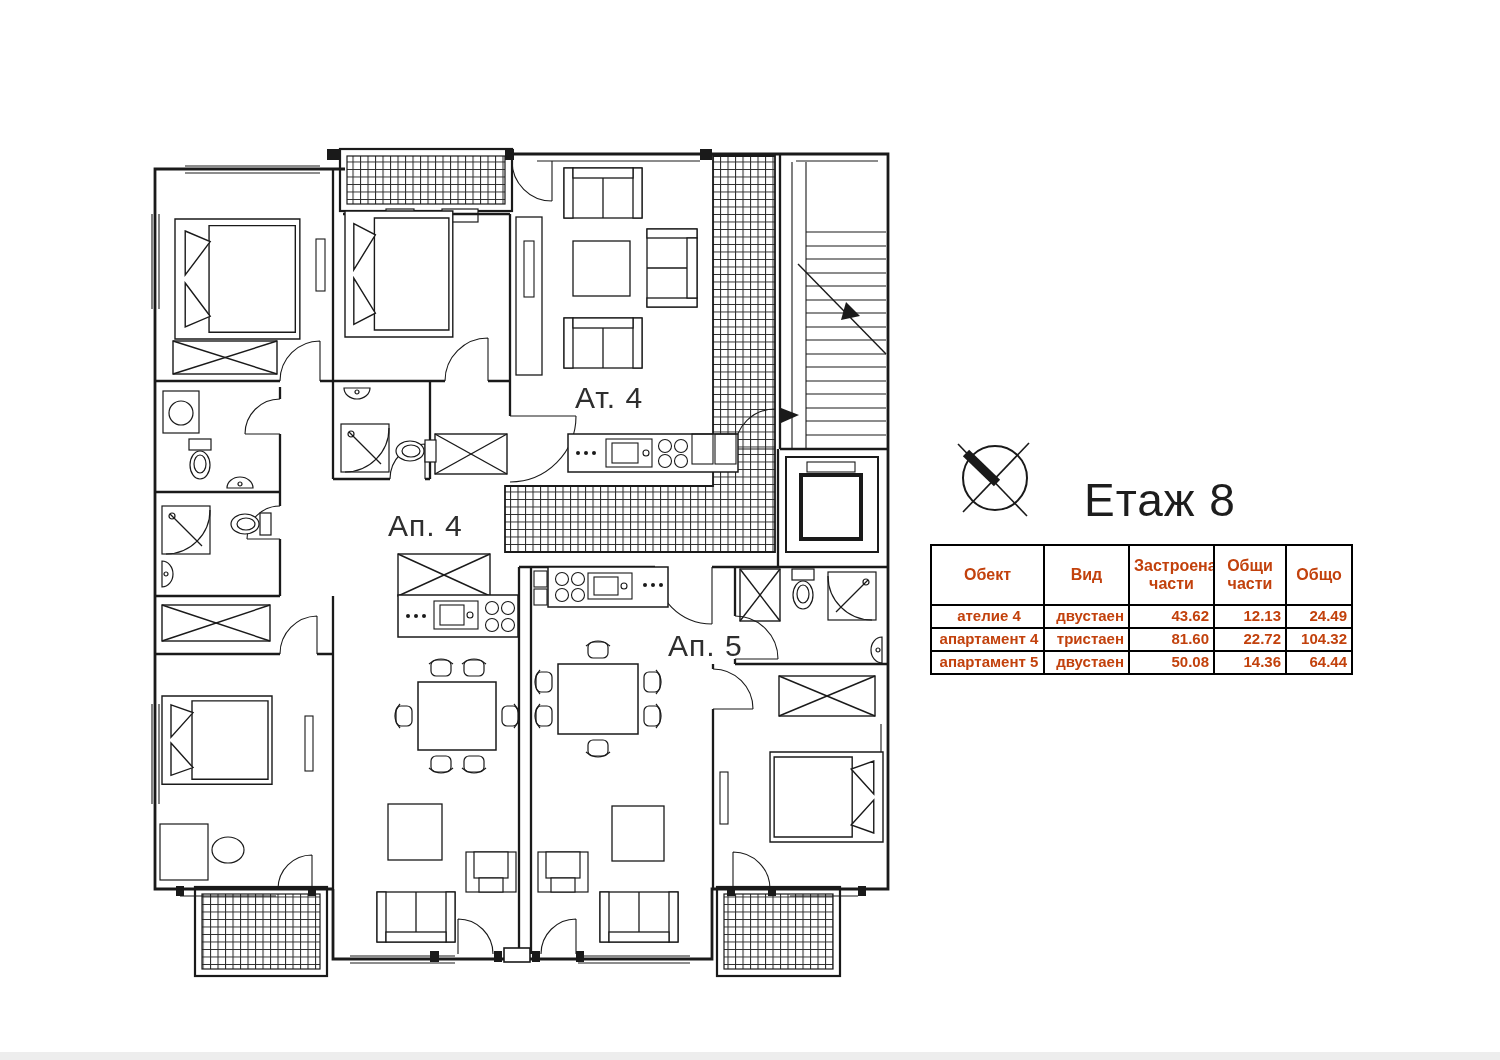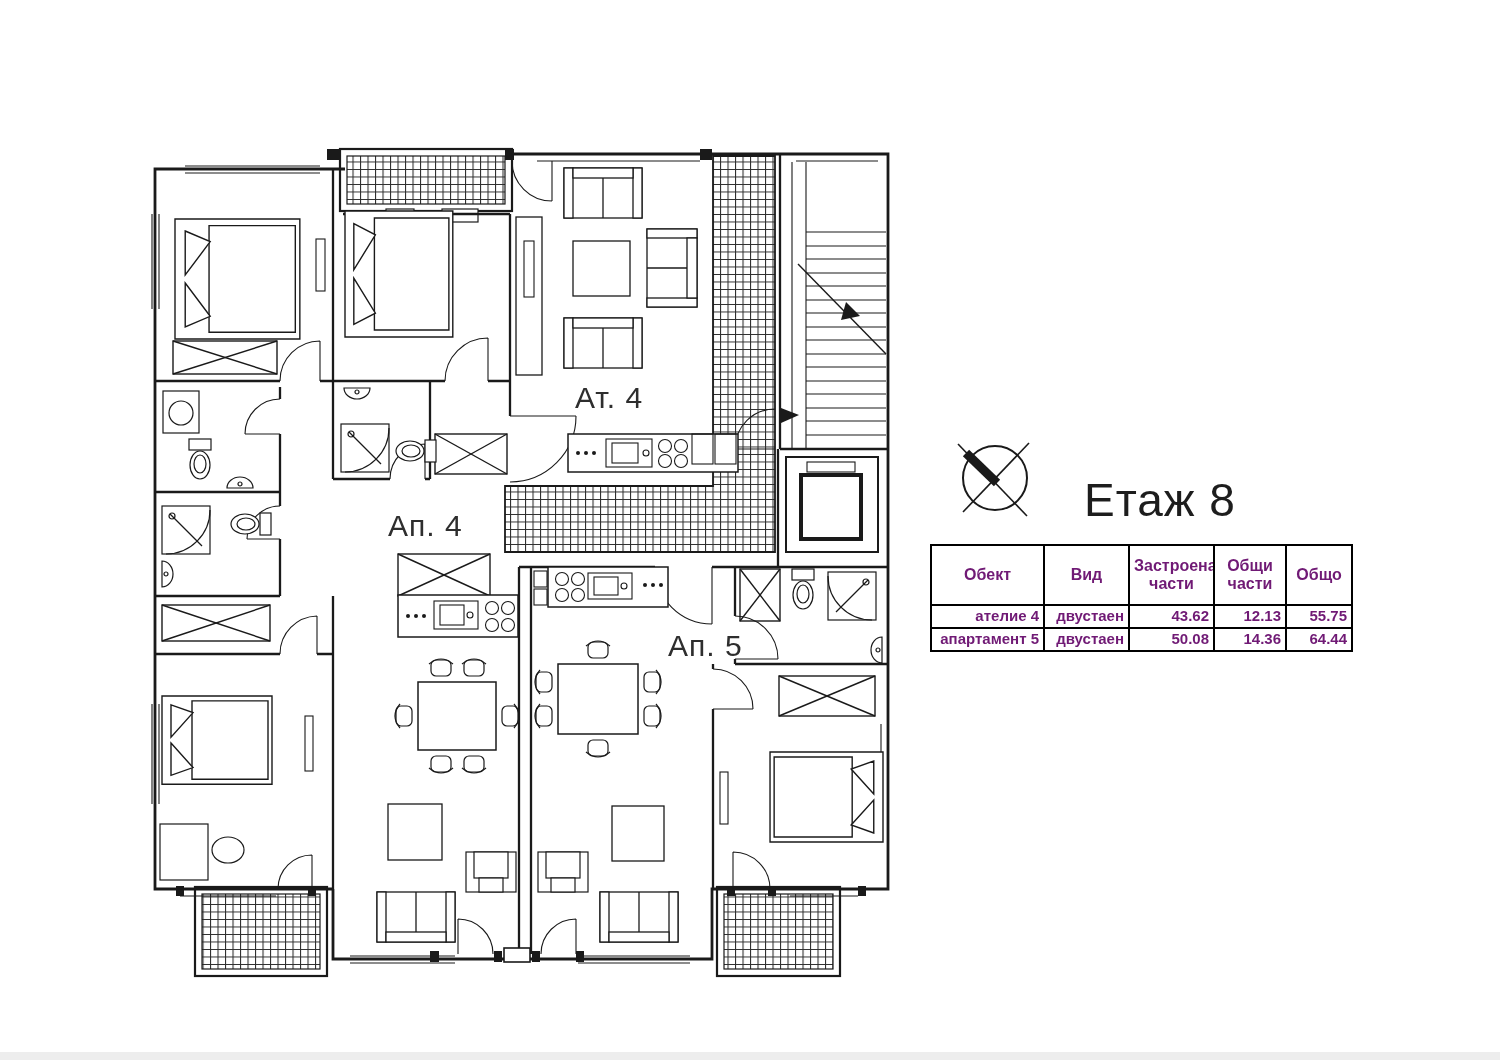--- a/index.html
+++ b/index.html
@@ -3,26 +3,26 @@
 <meta charset="utf-8">
 <style>
   html,body{margin:0;padding:0;background:#ffffff;}
   body{width:1500px;height:1060px;position:relative;overflow:hidden;
        font-family:"Liberation Sans",sans-serif;}
   .canvas{position:absolute;left:0;top:4px;width:1500px;height:1060px;background:#fff;}
   svg.plan{position:absolute;left:0;top:0;width:1500px;height:1060px;}
   .page-title{position:absolute;left:1084px;top:469px;font-size:46px;color:#1d1d1d;
               letter-spacing:1px;white-space:nowrap;}
   table.area{position:absolute;left:930px;top:540px;width:421px;border-collapse:collapse;
-             table-layout:fixed;color:#701a75;text-align:center;font-weight:600;
+             table-layout:fixed;color:#c2410c;text-align:center;font-weight:600;
              font-size:15px;line-height:1.12;font-family:"Liberation Sans",sans-serif;}
   table.area th,table.area td{border:2px solid #000;padding:1px 4px;overflow:hidden;}
   table.area th{font-size:16px;font-weight:600;height:56px;vertical-align:middle;}
   table.area td{height:19px;white-space:nowrap;text-align:right;}
-  table.area td:first-child{text-align:right;padding-left:7px;}
+  table.area td:first-child{text-align:center;padding-left:7px;}
   .scan-edge{position:absolute;left:0;bottom:0;width:1500px;height:12px;background:#ededed;}
   .lbl{font-family:"Liberation Sans",sans-serif;font-size:30px;fill:#2e2e2e;letter-spacing:1px;}
 </style>
 </head>
 <body>
 
 <div class="canvas">
 
 <svg class="plan" viewBox="0 0 1500 1060">
   <defs>
@@ -367,21 +367,28 @@
       <th>Общи части</th>
       <th>Общо</th>
     </tr>
   </thead>
   <tbody>
     <tr>
       <td>ателие 4</td>
       <td>двустаен</td>
       <td>43.62</td>
       <td>12.13</td>
-      <td>55.75</td>
+      <td>24.49</td>
+    </tr>
+    <tr>
+      <td>апартамент 4</td>
+      <td>тристаен</td>
+      <td>81.60</td>
+      <td>22.72</td>
+      <td>104.32</td>
     </tr>
     <tr>
       <td>апартамент 5</td>
       <td>двустаен</td>
       <td>50.08</td>
       <td>14.36</td>
       <td>64.44</td>
     </tr>
   </tbody>
 </table>

